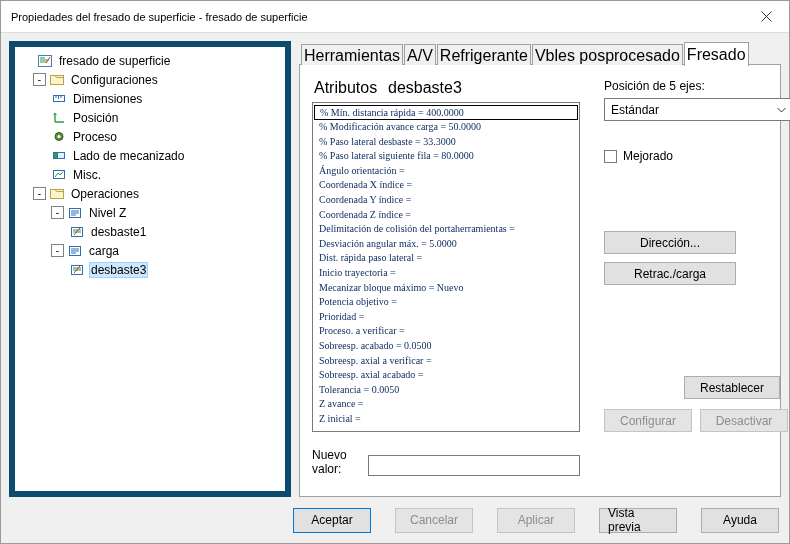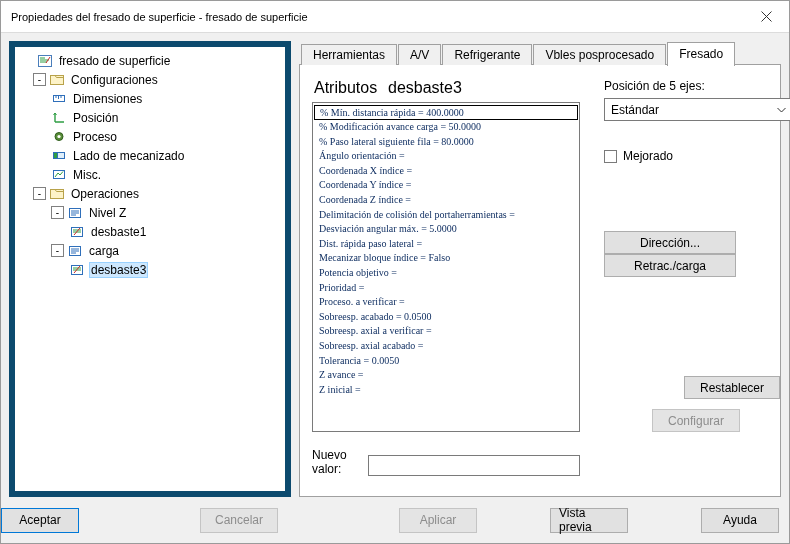--- a/index.html
+++ b/index.html
@@ -110,23 +110,23 @@
   .tabstrip {
     display: flex;
     align-items: flex-end;
     height: 24px;
     padding-left: 2px;
     position: relative;
     z-index: 2;
   }
   .tab {
     height: 21px;
-    padding: 0 11px;
+    padding: 0 2px;
     line-height: 21px;
-    font-size: 12px;
+    font-size: 16px;
     background: #f0f0f0;
     border: 1px solid #a0a0a0;
     border-bottom: none;
     margin-right: 1px;
     color: #000;
   }
   .tab.active {
     height: 24px;
     line-height: 23px;
     background: #ffffff;
@@ -247,27 +247,27 @@
     border: 1px solid #adadad;
     background: #e1e1e1;
     font-size: 12px;
     font-family: "Liberation Sans", sans-serif;
     color: #000;
     display: flex;
     align-items: center;
     justify-content: center;
     padding: 0 8px;
   }
-  .btn.disabled { color: #8d8d8d; background: #e4e4e4; border-color: #c4c4c4; margin-left: 48px; }
+  .btn.disabled { color: #8d8d8d; background: #e4e4e4; border-color: #c4c4c4; }
   .side-btn-stack {
     position: absolute;
     left: 24px; top: 152px;
     display: flex;
     flex-direction: column;
-    gap: 0;
+    gap: 8px;
   }
   .side-btn-stack .btn { width: 132px; }
   .reset-btn {
     position: absolute;
     left: 104px; top: 297px;
     width: 96px;
   }
   .bottom-pair {
     position: absolute;
     left: 24px; top: 330px;
@@ -275,23 +275,23 @@
     gap: 8px;
   }
   .bottom-pair .btn { width: 88px; }
 
   
   .footer {
     height: 46px;
     flex: 0 0 46px;
     display: flex;
     align-items: center;
-    justify-content: space-between;
+    justify-content: flex-end;
     padding-right: 10px;
-    gap: 16px;
+    gap: 24px;
   }
   .footer .btn { width: 78px; height: 25px; }
   .footer .btn.primary { border: 1px solid #0078d7; background: #e1e1e1; }
 
   svg { display: block; }
 </style>
 </head>
 <body>
 
 <div class="window">
@@ -454,29 +454,31 @@
 
         <div class="attr-col">
           <div class="attr-header">
             <span class="c1">Atributos</span>
             <span>desbaste3</span>
           </div>
 
           <div class="attr-list">
             <div class="attr-row selected">% Mín. distancia rápida = 400.0000</div>
             <div class="attr-row">% Modificación avance carga = 50.0000</div>
+            <div class="attr-row">% Paso lateral desbaste = 33.3000</div>
             <div class="attr-row">% Paso lateral siguiente fila = 80.0000</div>
             <div class="attr-row">Ángulo orientación =</div>
             <div class="attr-row">Coordenada X índice =</div>
             <div class="attr-row">Coordenada Y índice =</div>
             <div class="attr-row">Coordenada Z índice =</div>
             <div class="attr-row">Delimitación de colisión del portaherramientas =</div>
             <div class="attr-row">Desviación angular máx. = 5.0000</div>
             <div class="attr-row">Dist. rápida paso lateral =</div>
-            <div class="attr-row">Mecanizar bloque índice = Falso</div>
+            <div class="attr-row">Inicio trayectoria =</div>
+            <div class="attr-row">Mecanizar bloque máximo = Nuevo</div>
             <div class="attr-row">Potencia objetivo =</div>
             <div class="attr-row">Prioridad =</div>
             <div class="attr-row">Proceso. a verificar =</div>
             <div class="attr-row">Sobreesp. acabado = 0.0500</div>
             <div class="attr-row">Sobreesp. axial a verificar =</div>
             <div class="attr-row">Sobreesp. axial acabado =</div>
             <div class="attr-row">Tolerancia = 0.0050</div>
             <div class="attr-row">Z avance =</div>
             <div class="attr-row">Z inicial =</div>
           </div>

